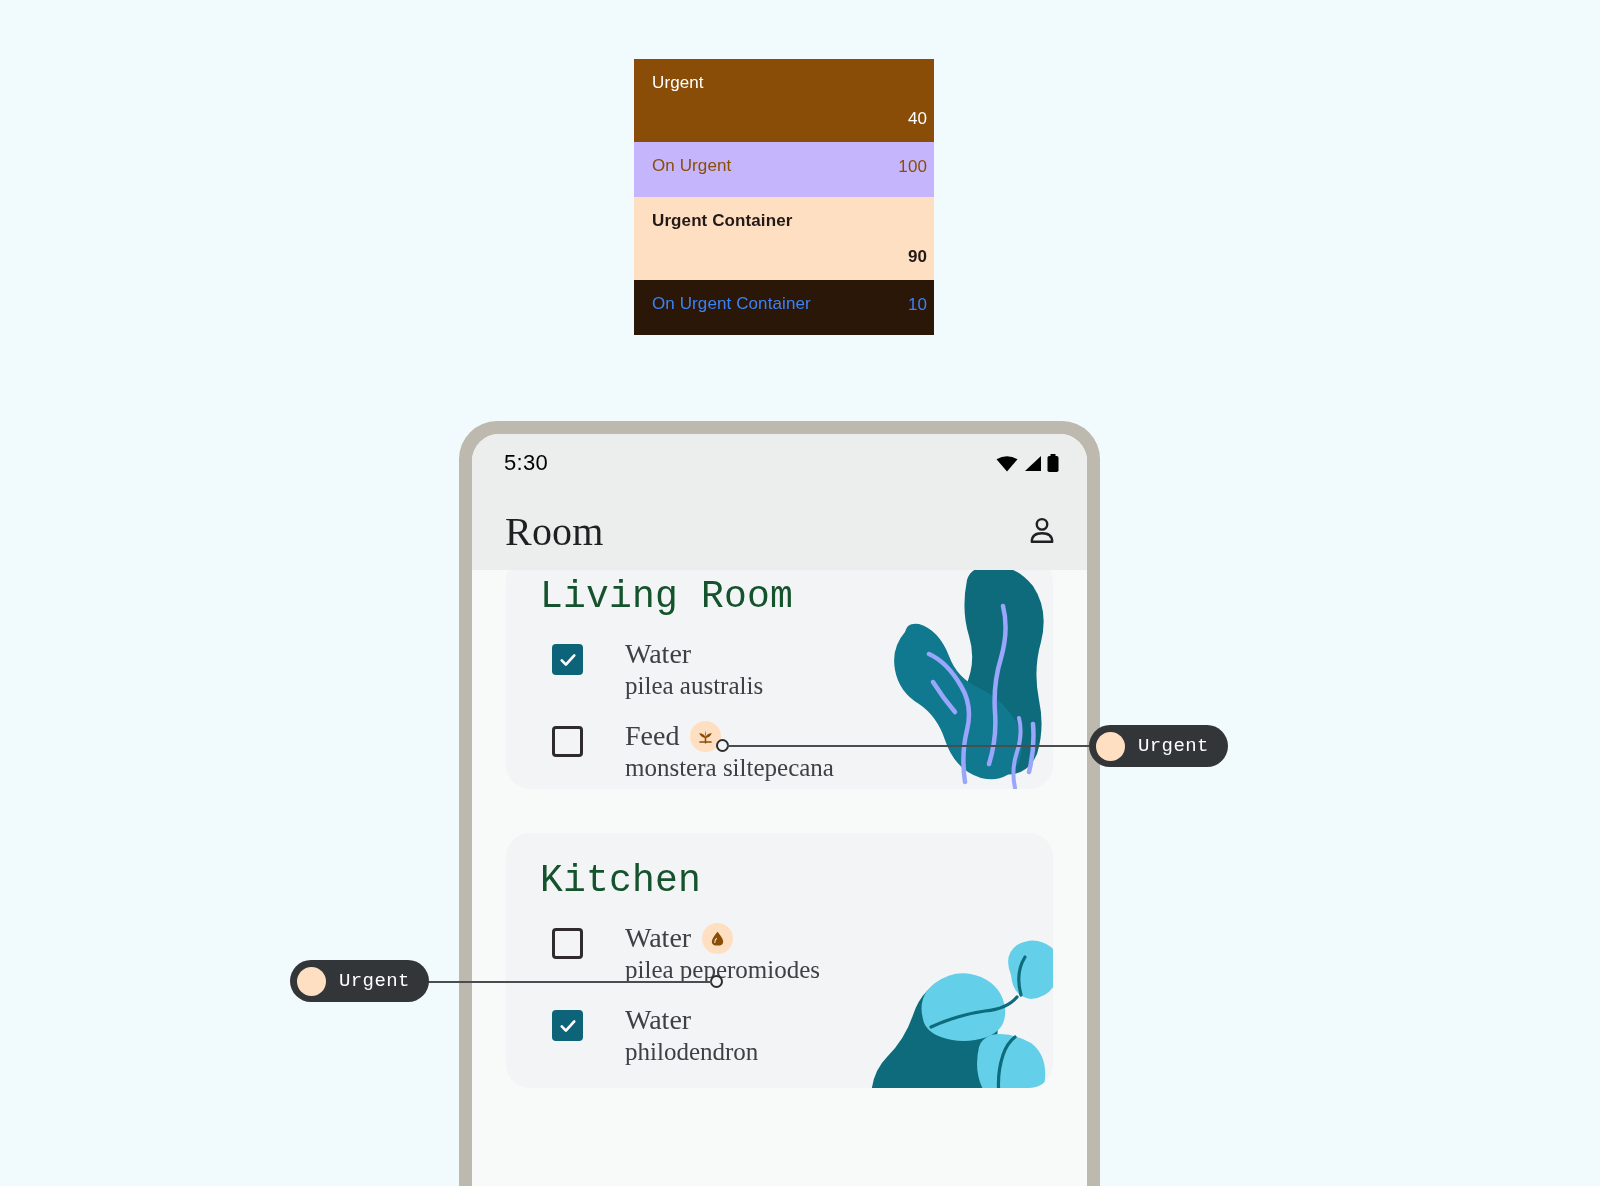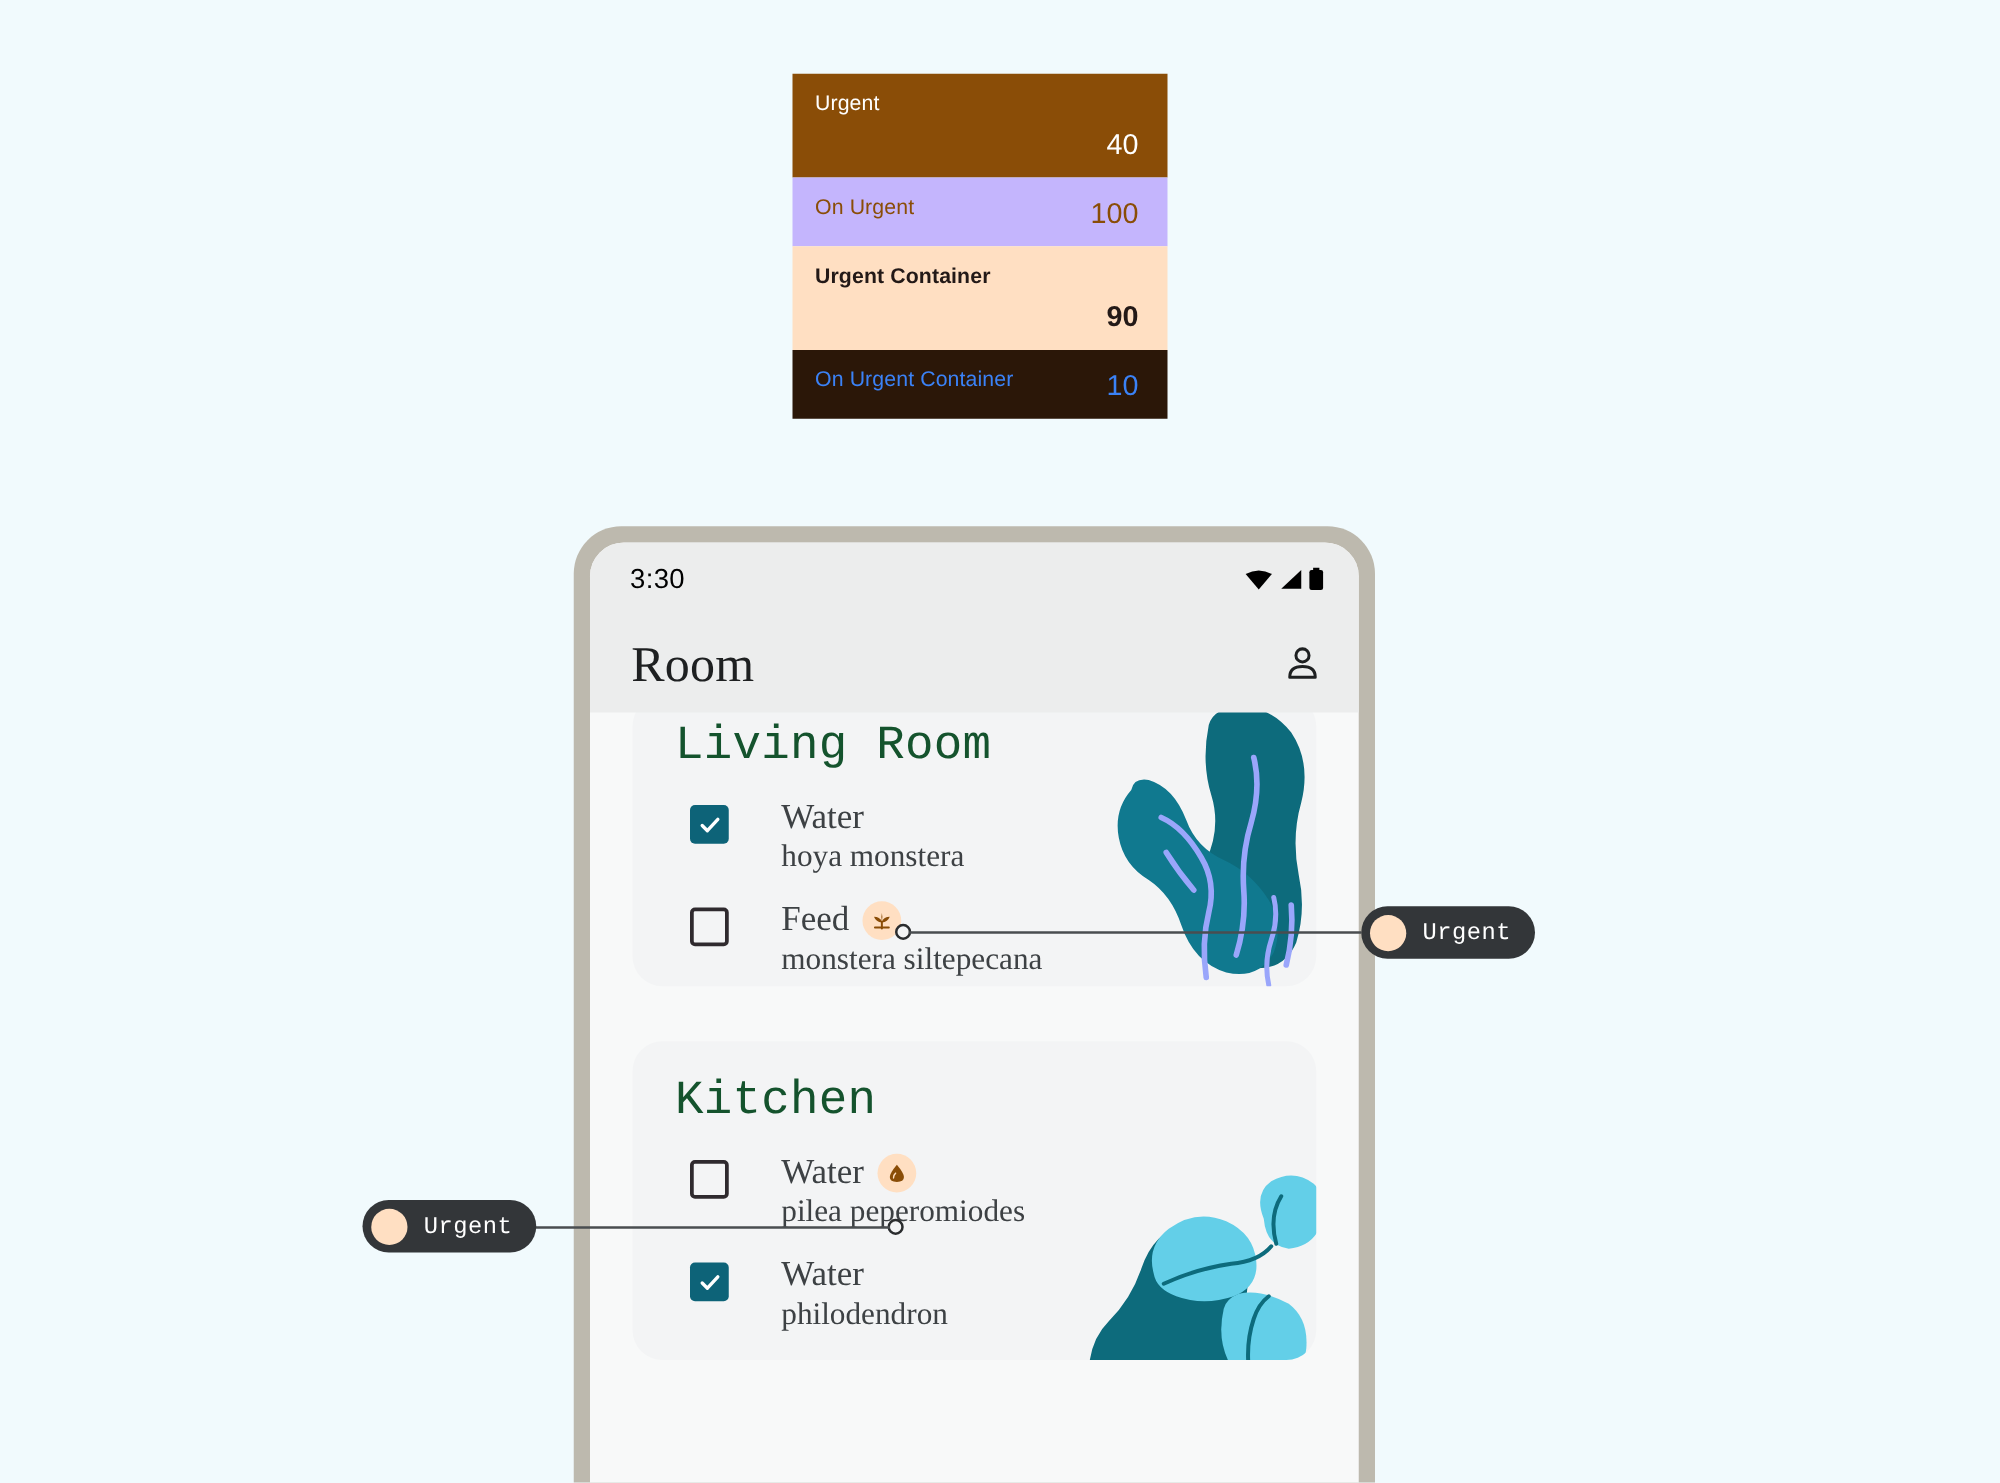--- a/index.html
+++ b/index.html
@@ -28,23 +28,23 @@
     position: relative;
     padding: 14px 18px;
   }
   .swatch-label {
     font-size: 17px;
     line-height: 1.2;
     letter-spacing: 0.1px;
   }
   .swatch-value {
     position: absolute;
-    right: 23px;
+    right: 7px;
     bottom: 13px;
-    font-size: 23px;
+    font-size: 17px;
     letter-spacing: 0.1px;
   }
   .swatch.tall { height: 83px; }
   .swatch.short { height: 55px; }
   .swatch.short .swatch-value { bottom: auto; top: 15px; }
 
   
   #phone {
     position: absolute;
     left: 459px;
@@ -289,21 +289,21 @@
     <div class="swatch-label">On Urgent Container</div>
     <div class="swatch-value">10</div>
   </div>
 
 </div>
 
 <div id="phone">
   <div id="phone-screen">
 
     <div id="status-bar">
-      <span id="status-time">3:30</span>
+      <span id="status-time">5:30</span>
       <span id="status-icons">
         <svg width="22" height="17" viewBox="0 0 22 17">
           <path d="M11 16.5 L0.5 4.2 Q11 -1.5 21.5 4.2 Z" fill="#000"></path>
         </svg>
         <svg width="19" height="17" viewBox="0 0 19 17">
           <path d="M18 1 L18 16 L2 16 Z" fill="#000"></path>
         </svg>
         <svg width="12" height="18" viewBox="0 0 12 18">
           <rect x="3.5" y="0" width="5" height="2.2" fill="#000"></rect>
           <rect x="0.5" y="2" width="11" height="16" rx="1.8" fill="#000"></rect>
@@ -338,21 +338,21 @@
         <div class="task-row">
           <div class="checkbox checked">
             <svg width="20" height="20" viewBox="0 0 24 24">
               <path d="M4.5 12.5 L9.5 17.5 L19.5 6.5" fill="none" stroke="#fff" stroke-width="3.2" stroke-linecap="round" stroke-linejoin="round"></path>
             </svg>
           </div>
           <div class="task-text">
             <div class="task-title-line">
               <span class="task-title">Water</span>
             </div>
-            <div class="task-sub">hoya monstera</div>
+            <div class="task-sub">pilea australis</div>
           </div>
         </div>
 
         <div class="task-row">
           <div class="checkbox unchecked"></div>
           <div class="task-text">
             <div class="task-title-line">
               <span class="task-title">Feed</span>
               <span class="tag-icon">
                 <svg width="19" height="19" viewBox="0 0 24 24">

